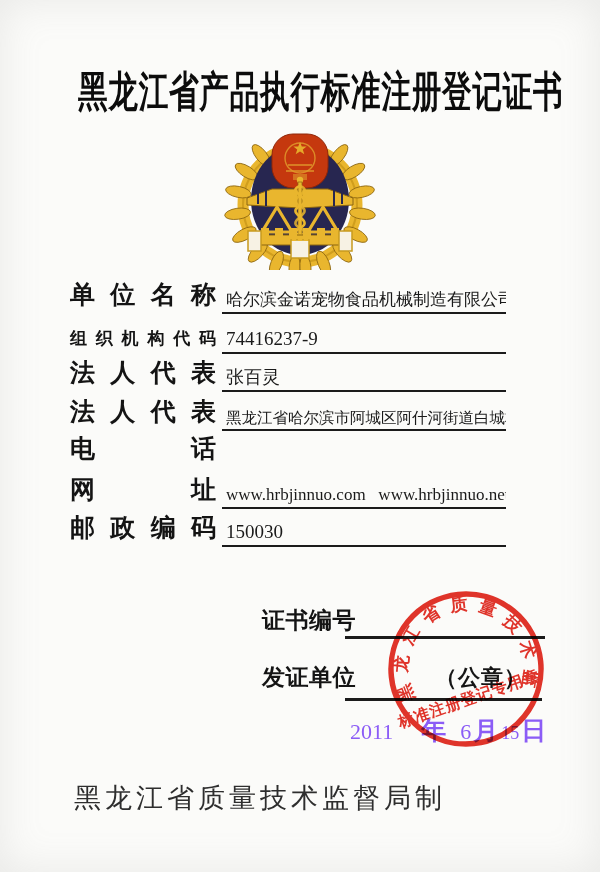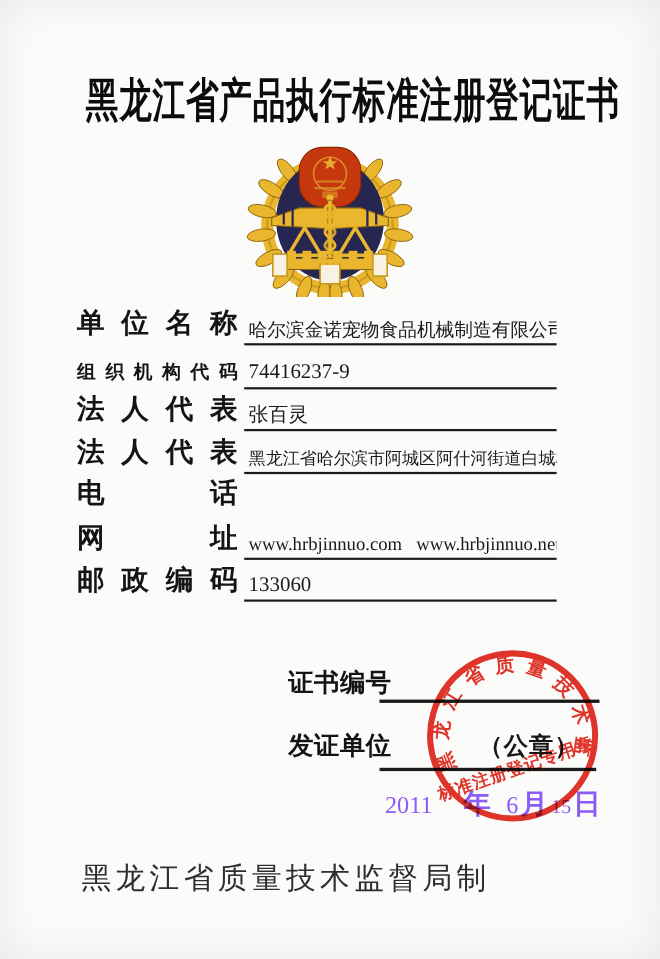--- a/index.html
+++ b/index.html
@@ -172,21 +172,21 @@
   </div>
   <div class="row" style="top:434px">
     <div class="lbl">电话</div>
   </div>
   <div class="row" style="top:475px">
     <div class="lbl">网址</div>
     <div class="val v-url">www.hrbjinnuo.com   www.hrbjinnuo.net</div>
   </div>
   <div class="row" style="top:513px">
     <div class="lbl">邮政编码</div>
-    <div class="val v-num">133060</div>
+    <div class="val v-num">150030</div>
   </div>
 
   <div class="cert-lbl" style="left:262px;top:605px">证书编号</div>
   <div class="cert-line" style="left:345px;top:636px;width:200px"></div>
 
   <div class="cert-lbl" style="left:262px;top:662px">发证单位</div>
   <div class="stamp-note" style="left:396px;top:663px">（公章）</div>
   <div class="cert-line" style="left:345px;top:698px;width:197px"></div>
 
   <div class="date-row">

